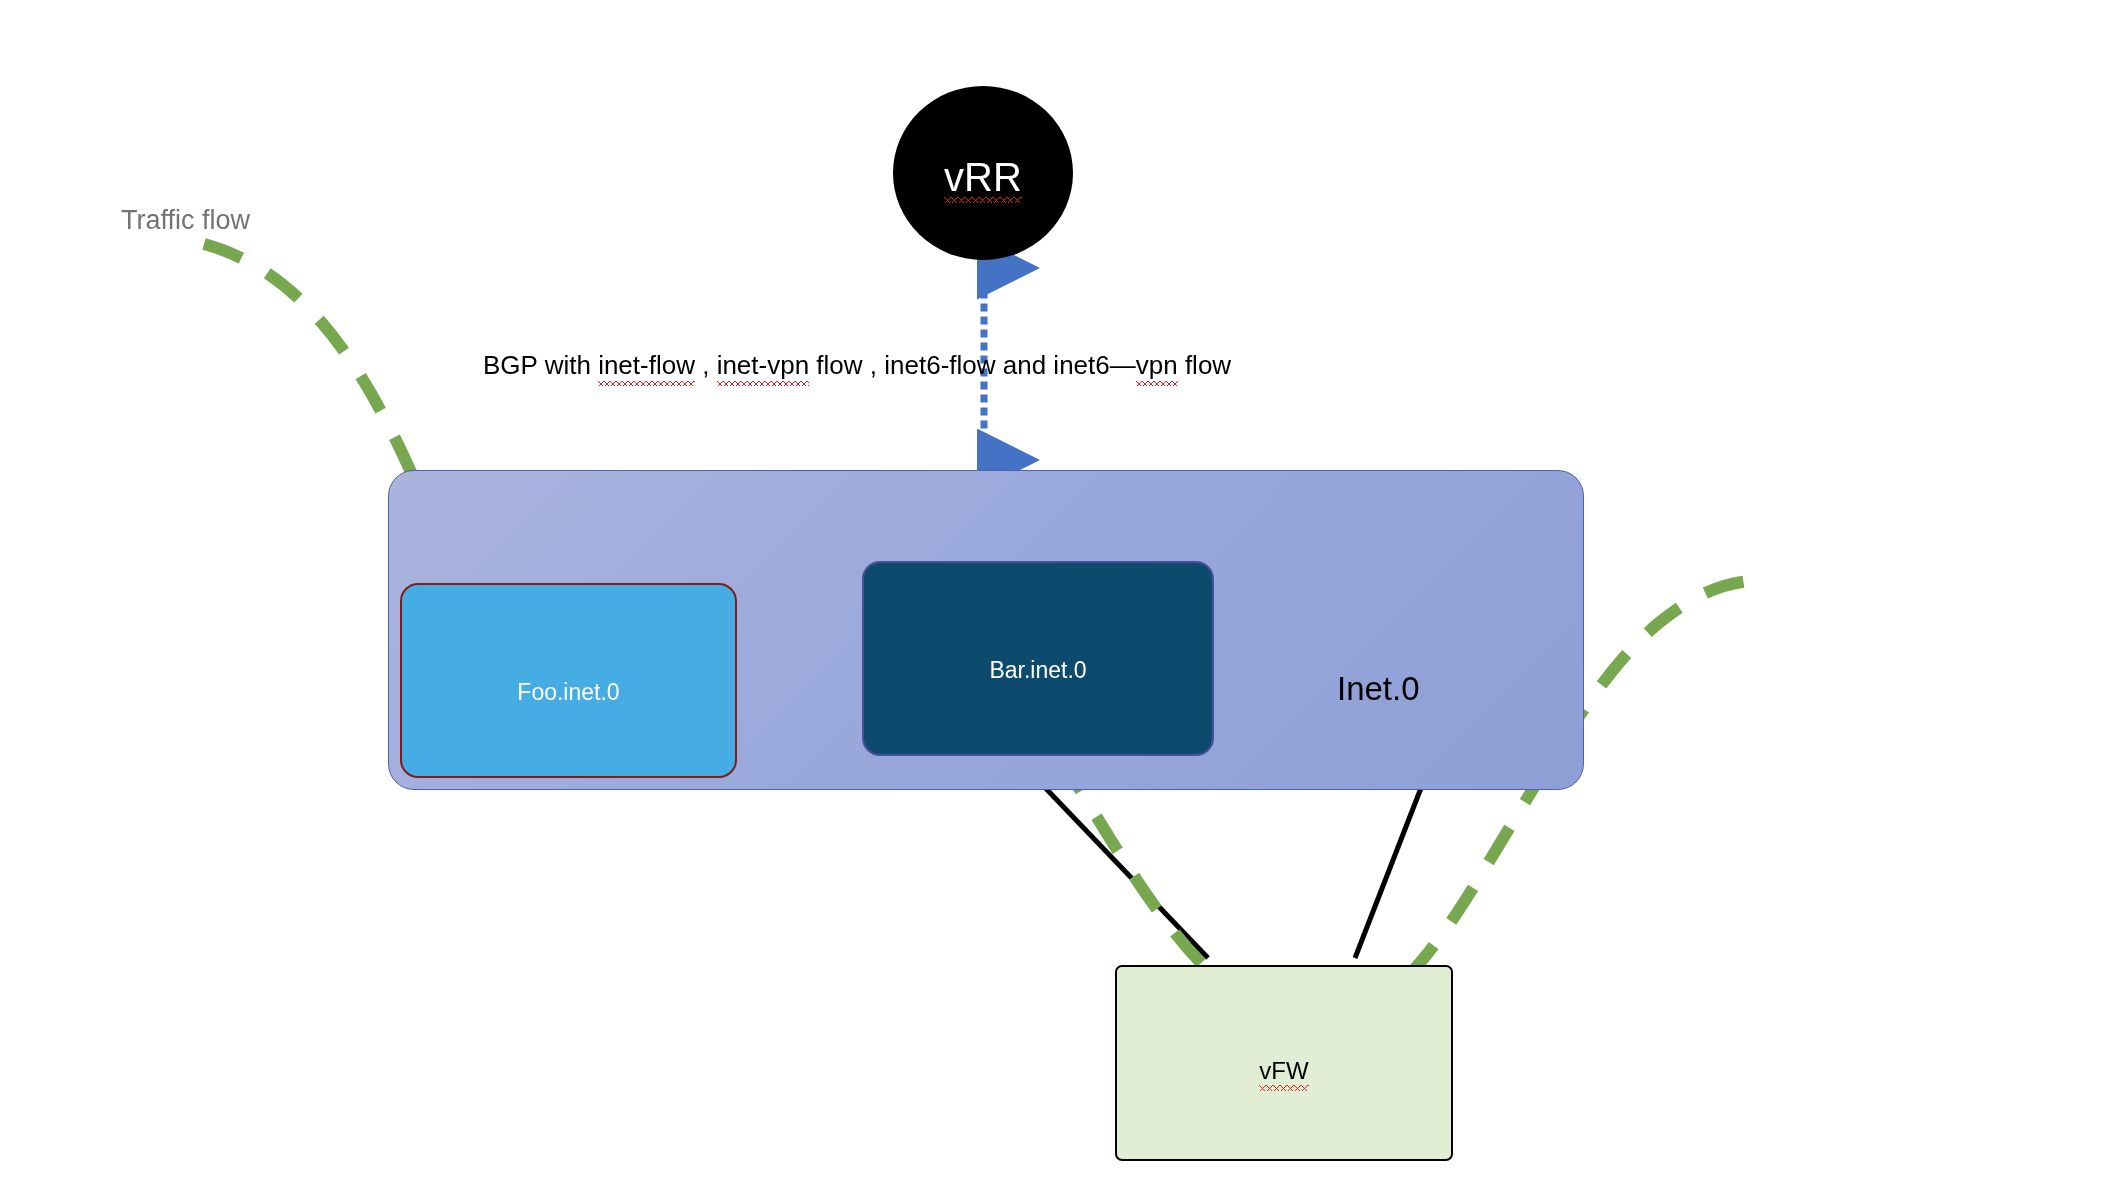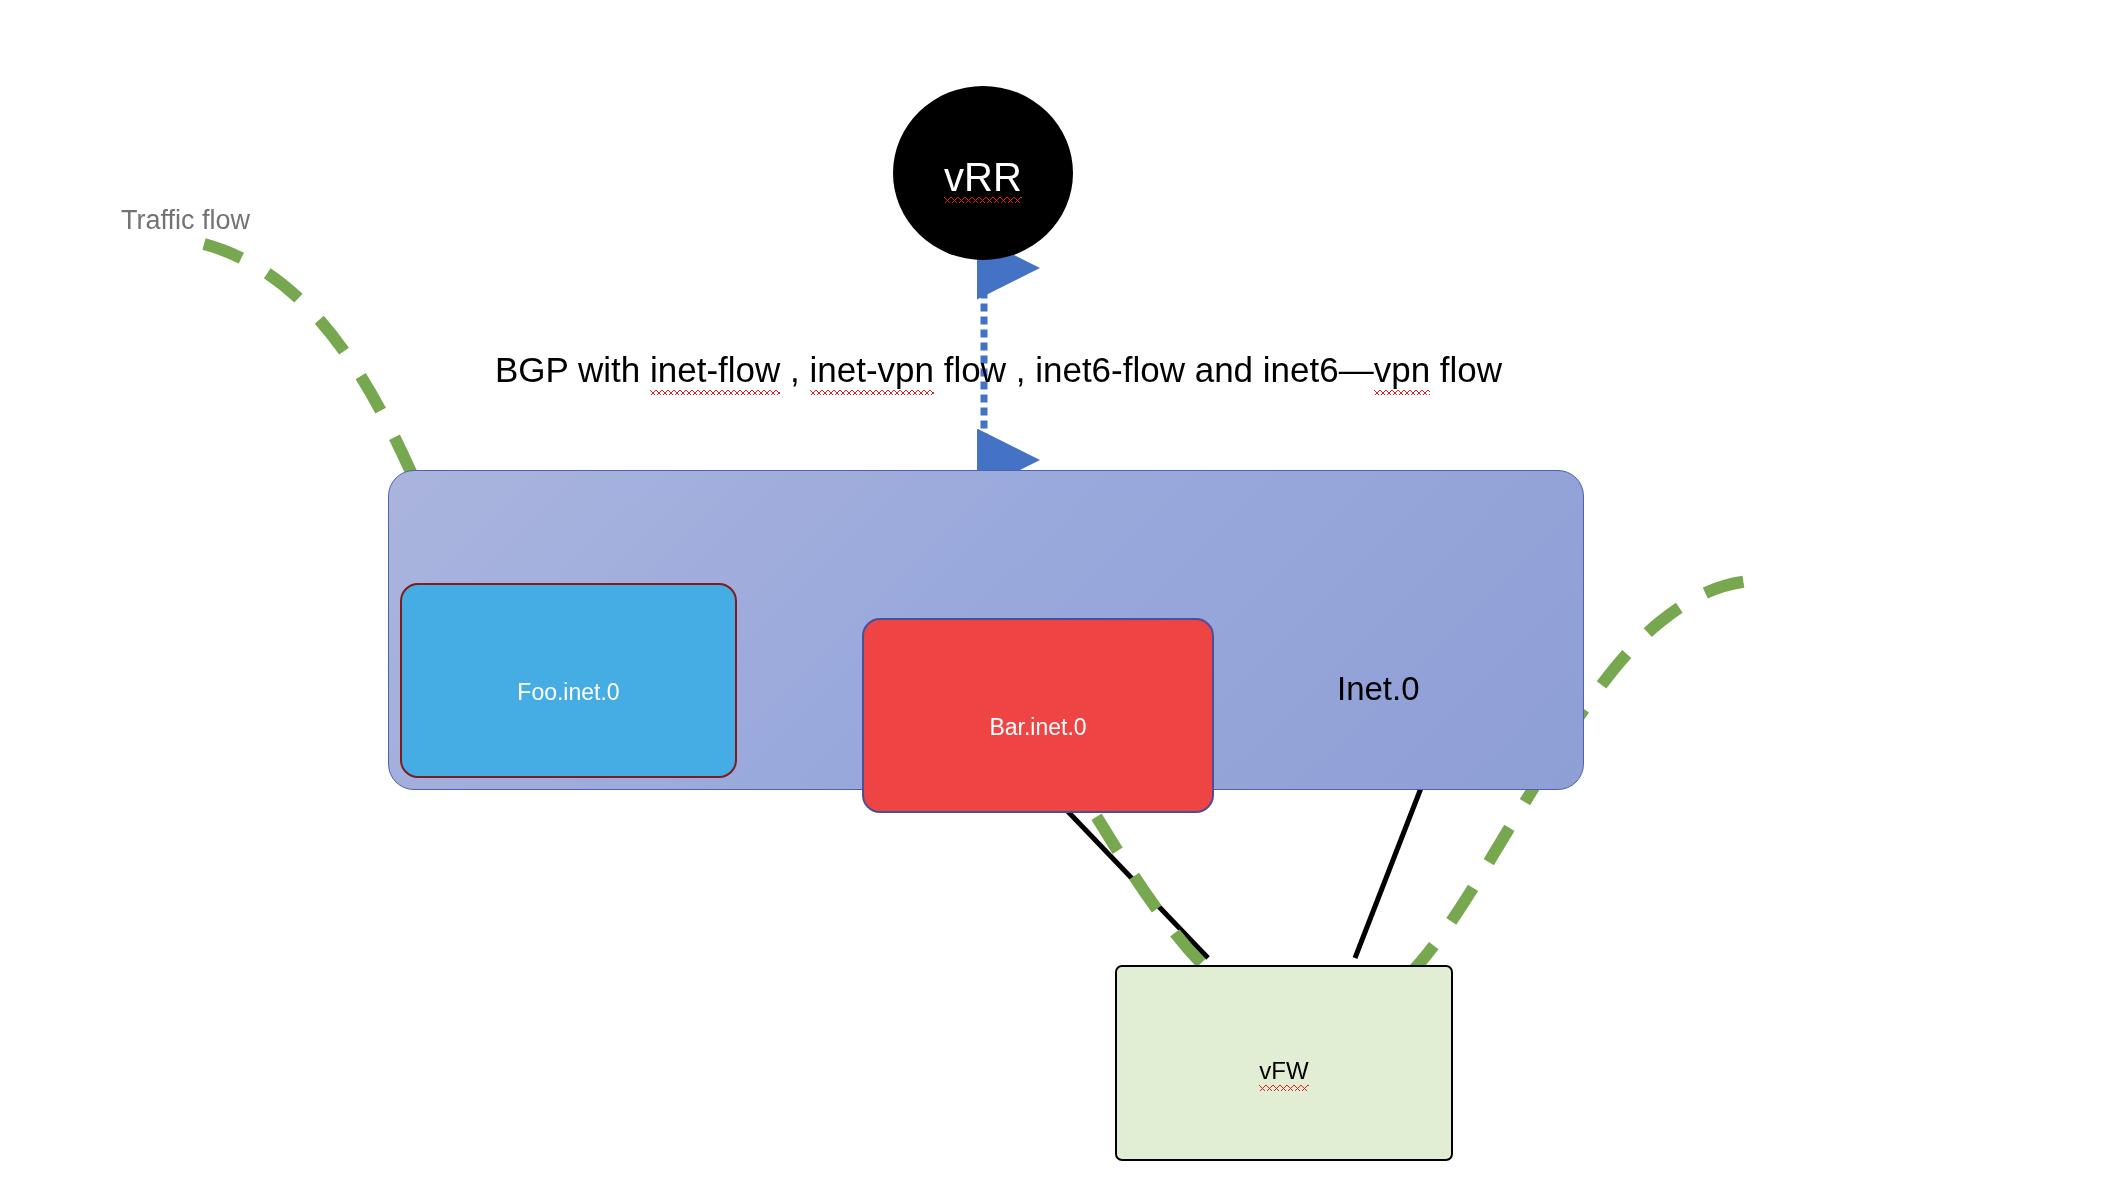--- a/index.html
+++ b/index.html
@@ -73,23 +73,23 @@
     top: 205px;
     font-size: 27px;
     color: #737373;
     white-space: nowrap;
     margin-left: 8px;
   }
 
   
   .bgp-label {
     position: absolute;
-    left: 495px;
+    left: 483px;
     top: 350px;
-    font-size: 35px;
+    font-size: 26px;
     color: #000000;
     white-space: nowrap;
   }
   .bgp-label .sq {
     position: relative;
     display: inline-block;
   }
   .bgp-label .sq::after {
     content: "";
     position: absolute;
@@ -144,24 +144,24 @@
   .vrf-foo {
     left: 400px;
     top: 583px;
     width: 337px;
     height: 195px;
     background: #46ace4;
     border: 2px solid #7f1d1d;
   }
   .vrf-bar {
     left: 862px;
-    top: 618px;
+    top: 561px;
     width: 352px;
     height: 195px;
-    background: #ef4444;
+    background: #0c4a6e;
     border: 2px solid #4a4f96;
   }
 
   
   .vfw-box {
     position: absolute;
     left: 1115px;
     top: 965px;
     width: 338px;
     height: 196px;

